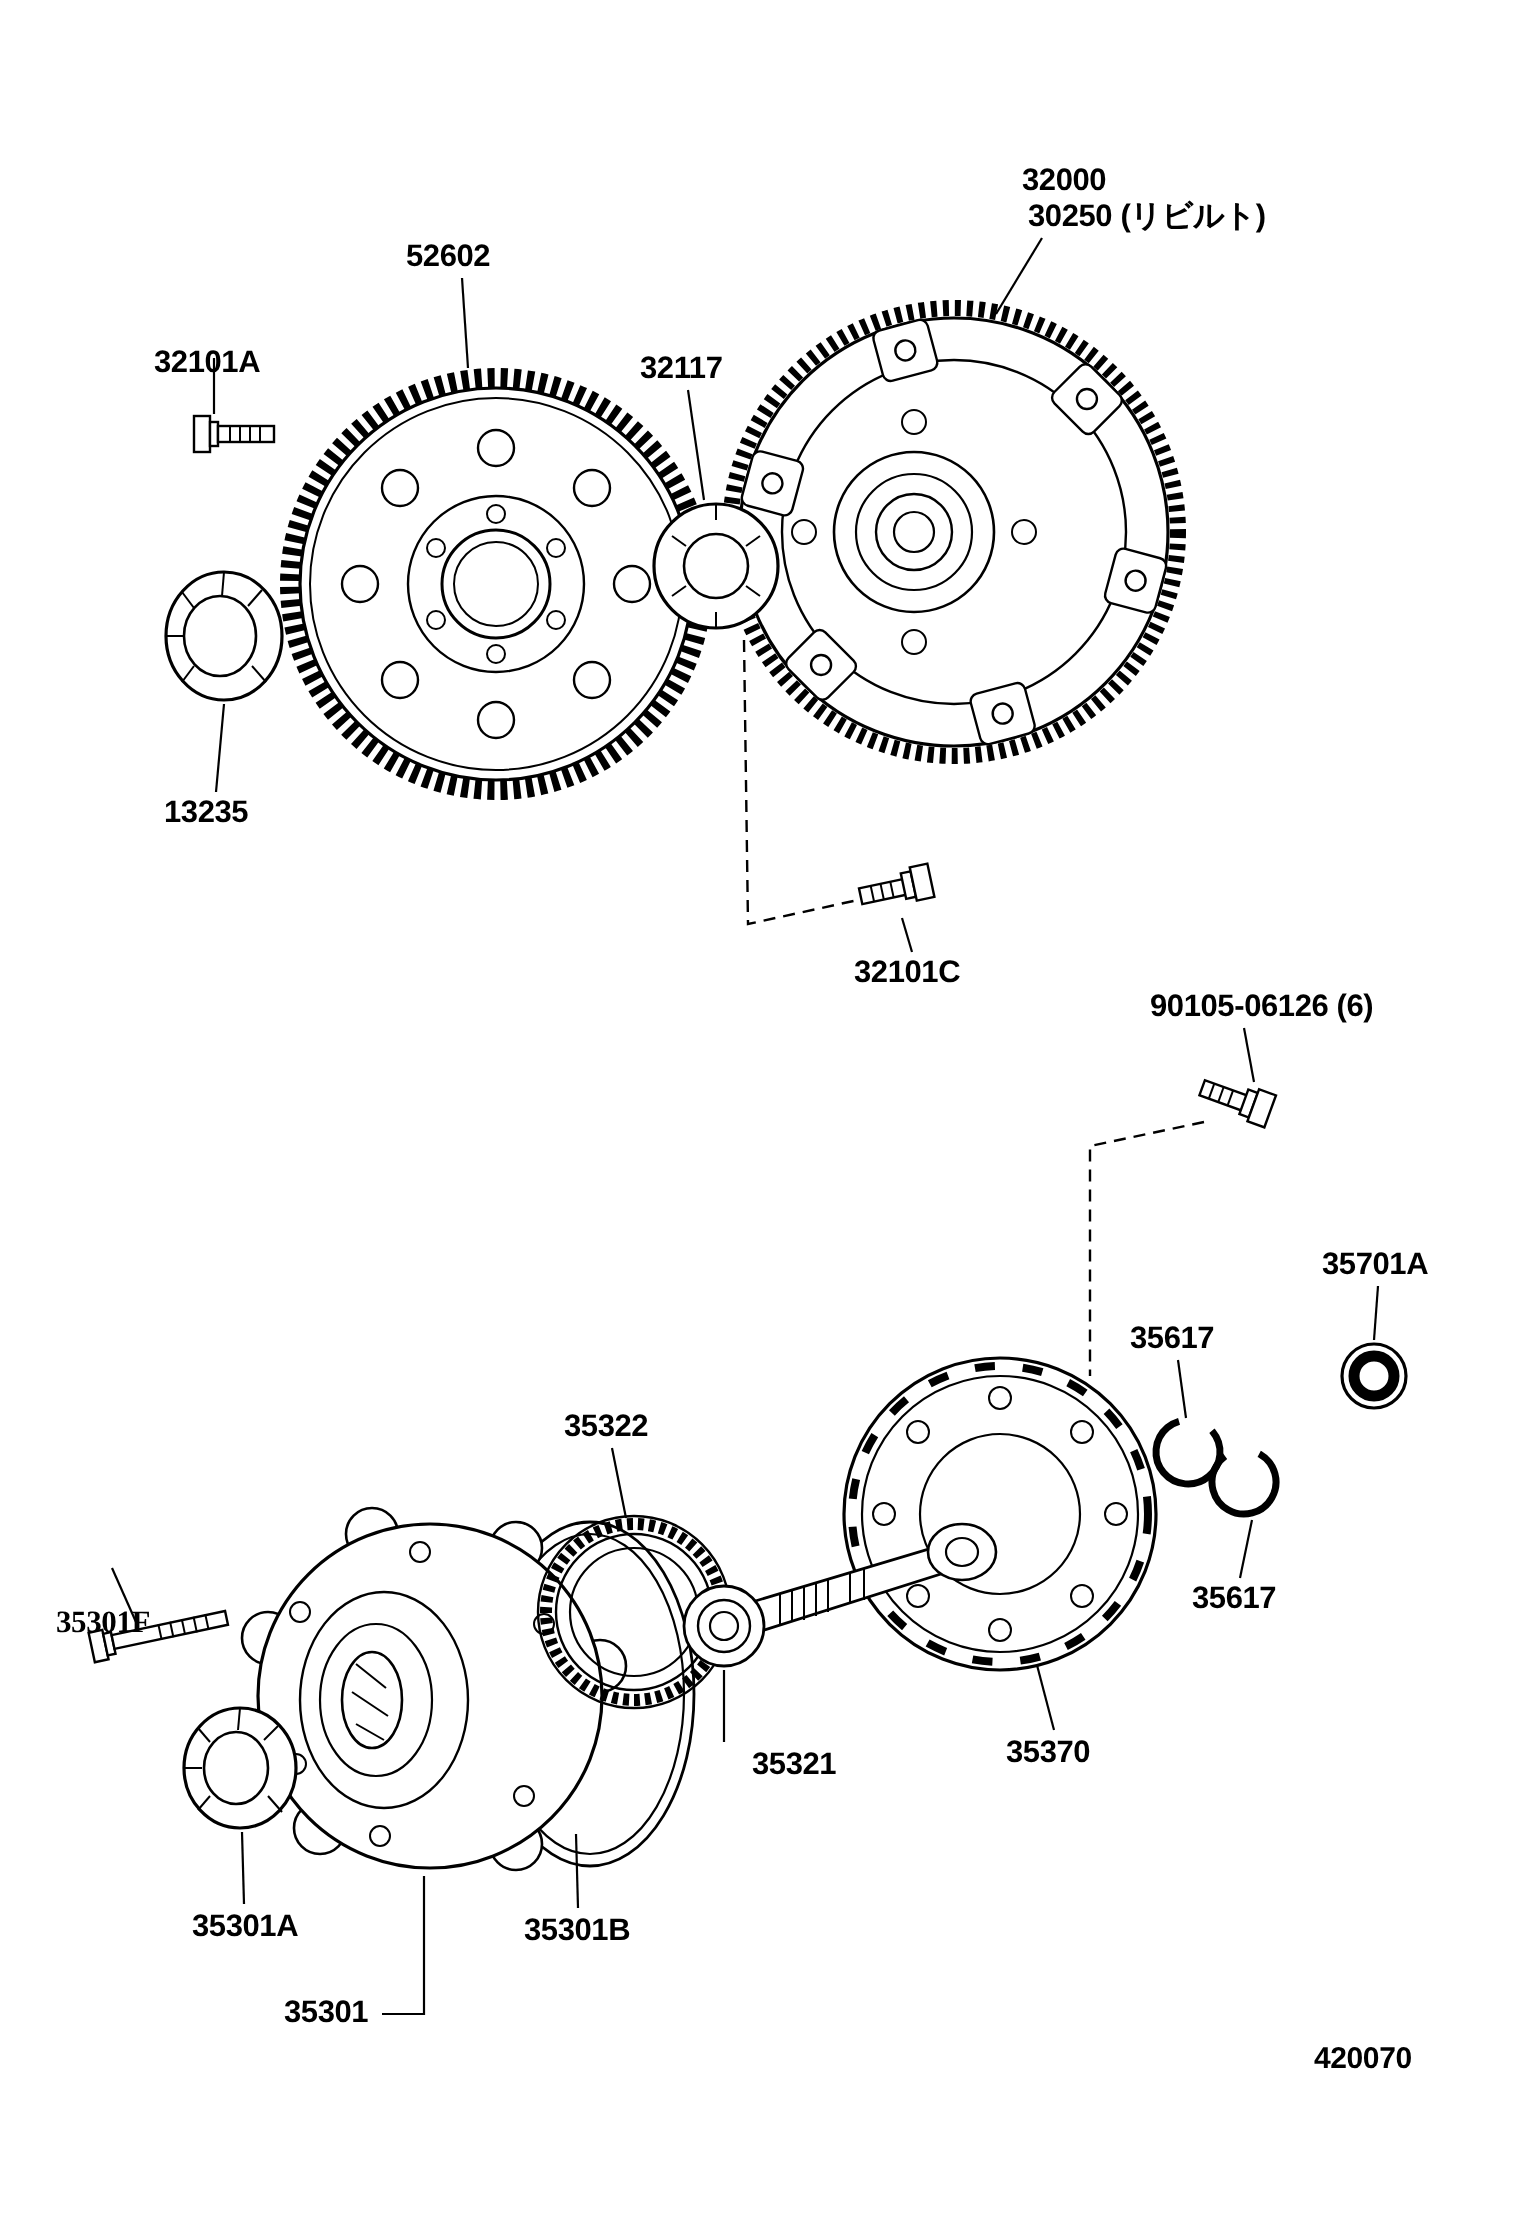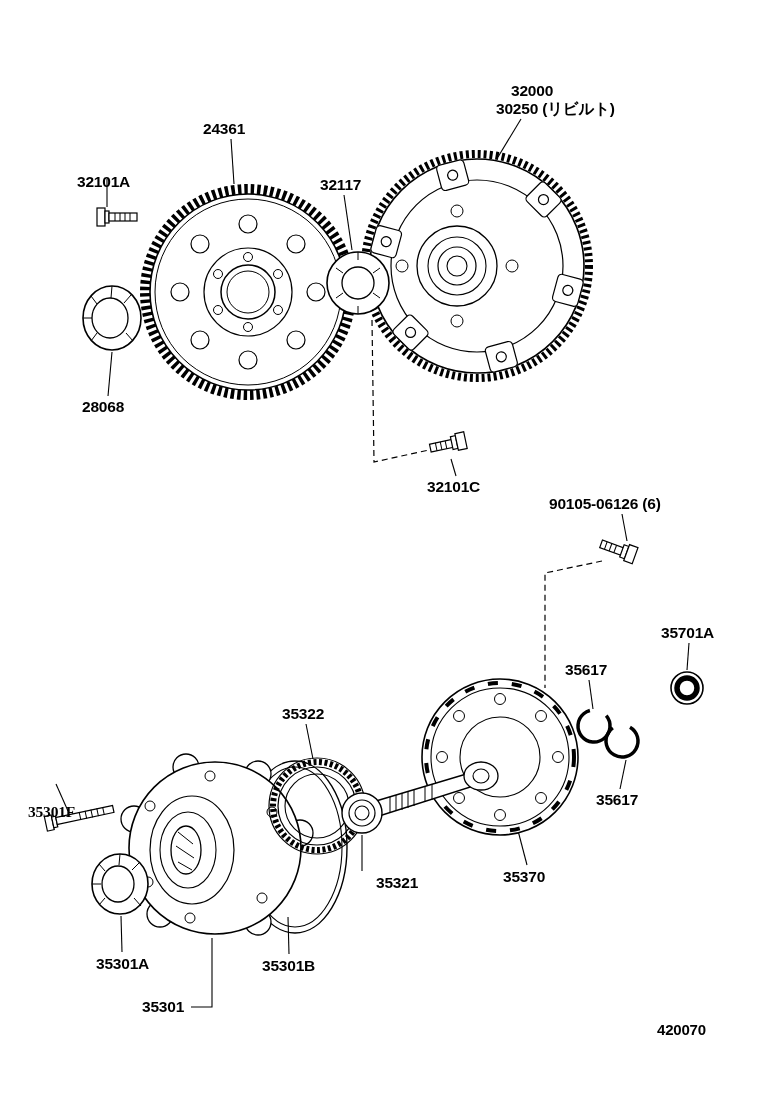--- a/index.html
+++ b/index.html
@@ -268,27 +268,27 @@
       <line x1="80" y1="812" x2="80" y2="820" stroke-width="1"></line>
       <line x1="86" y1="812" x2="86" y2="820" stroke-width="1"></line>
       <line x1="92" y1="812" x2="92" y2="820" stroke-width="1"></line>
       <line x1="98" y1="812" x2="98" y2="820" stroke-width="1"></line>
       <line x1="104" y1="812" x2="104" y2="820" stroke-width="1"></line>
     </g>
 
   </svg>
 
   <div class="label" style="left:511px;top:82px;">32000</div>
-  <div class="label" style="left:496px;top:100px;">30250 (リビルト)</div>
-  <div class="label" style="left:203px;top:120px;">24361</div>
+  <div class="label" style="left:514px;top:100px;">30250 (リビルト)</div>
+  <div class="label" style="left:203px;top:120px;">52602</div>
   <div class="label" style="left:77px;top:161px;margin-top:12px;">32101A</div>
   <div class="label" style="left:320px;top:176px;">32117</div>
-  <div class="label" style="left:82px;top:398px;">28068</div>
+  <div class="label" style="left:82px;top:398px;">13235</div>
   <div class="label" style="left:427px;top:478px;text-align:center;">32101C</div>
-  <div class="label" style="left:549px;top:495px;">90105-06126 (6)</div>
+  <div class="label" style="left:575px;top:495px;">90105-06126 (6)</div>
   <div class="label" style="left:661px;top:624px;">35701A</div>
   <div class="label" style="left:565px;top:661px;">35617</div>
   <div class="label" style="left:282px;top:705px;text-align:center;">35322</div>
   <div class="label" style="left:28px;top:803px;font-family:Liberation Serif, serif;">35301F</div>
   <div class="label" style="left:596px;top:791px;">35617</div>
   <div class="label" style="left:337px;top:874px;padding-left:39px;">35321</div>
   <div class="label" style="left:503px;top:868px;">35370</div>
   <div class="label" style="left:96px;top:955px;">35301A</div>
   <div class="label" style="left:262px;top:957px;">35301B</div>
   <div class="label" style="left:142px;top:998px;">35301</div>

